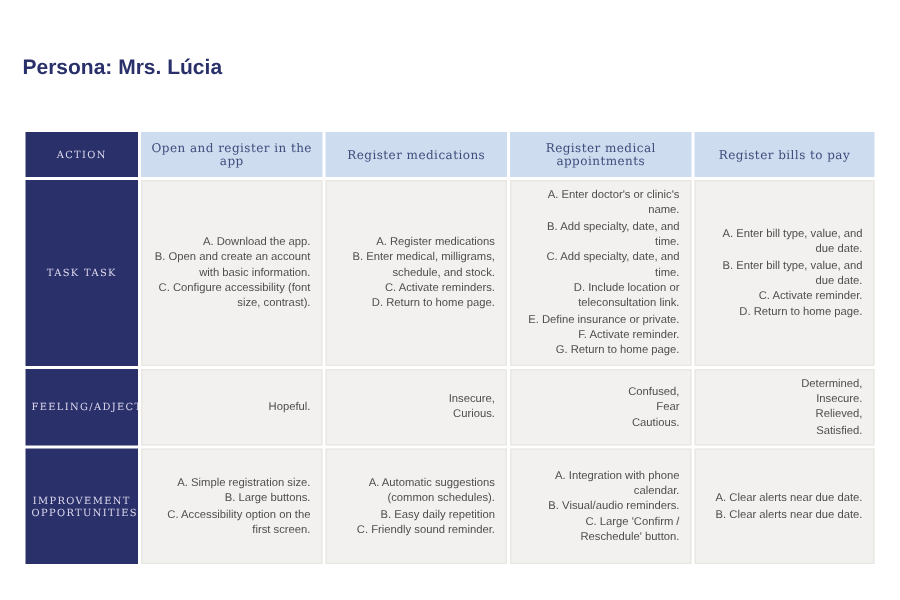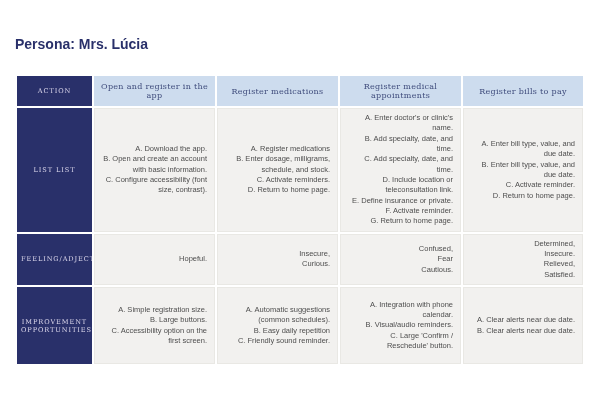--- a/index.html
+++ b/index.html
@@ -9,21 +9,21 @@
   }
   .title {
     position:absolute; left:15px; top:36px; margin:0;
     font-size:14px; font-weight:bold; color:#29306a;
   }
   .subtitle {
     position:absolute; left:15px; top:61px; margin:0;
     font-size:10px; font-weight:bold; color:#3f3f3f;
   }
   table.journey {
-    position:absolute; left:15px; top:74px; width:568px;
+    position:absolute; left:15px; top:86px; width:568px;
     border-collapse:separate; border-spacing:2px; table-layout:fixed;
   }
   tr.header-row { height:30px; }
   tr.row-task { height:91px; }
   tr.row-feeling { height:50px; }
   tr.row-improve { height:77px; }
   th, td { overflow:hidden; }
   thead th {
     font-family:"DejaVu Serif", serif; font-weight:normal;
     font-size:8px; color:#3f4c7c; background:#cddcee;
@@ -63,26 +63,26 @@
       <tr class="header-row">
         <th class="corner">ACTION</th>
         <th>Open and register in the app</th>
         <th>Register medications</th>
         <th>Register medical appointments</th>
         <th>Register bills to pay</th>
       </tr>
     </thead>
     <tbody>
       <tr class="row-task">
-        <th class="row-label">LIST LIST</th>
+        <th class="row-label">TASK TASK</th>
         <td class="body-cell">A. Download the app.
 B. Open and create an account with basic information.
 C. Configure accessibility (font size, contrast).</td>
         <td class="body-cell">A. Register medications
-B. Enter dosage, milligrams, schedule, and stock.
+B. Enter medical, milligrams, schedule, and stock.
 C. Activate reminders.
 D. Return to home page.</td>
         <td class="body-cell">A. Enter doctor's or clinic's name.
 B. Add specialty, date, and time.
 C. Add specialty, date, and time.
 D. Include location or teleconsultation link.
 E. Define insurance or private.
 F. Activate reminder.
 G. Return to home page.</td>
         <td class="body-cell">A. Enter bill type, value, and due date.

